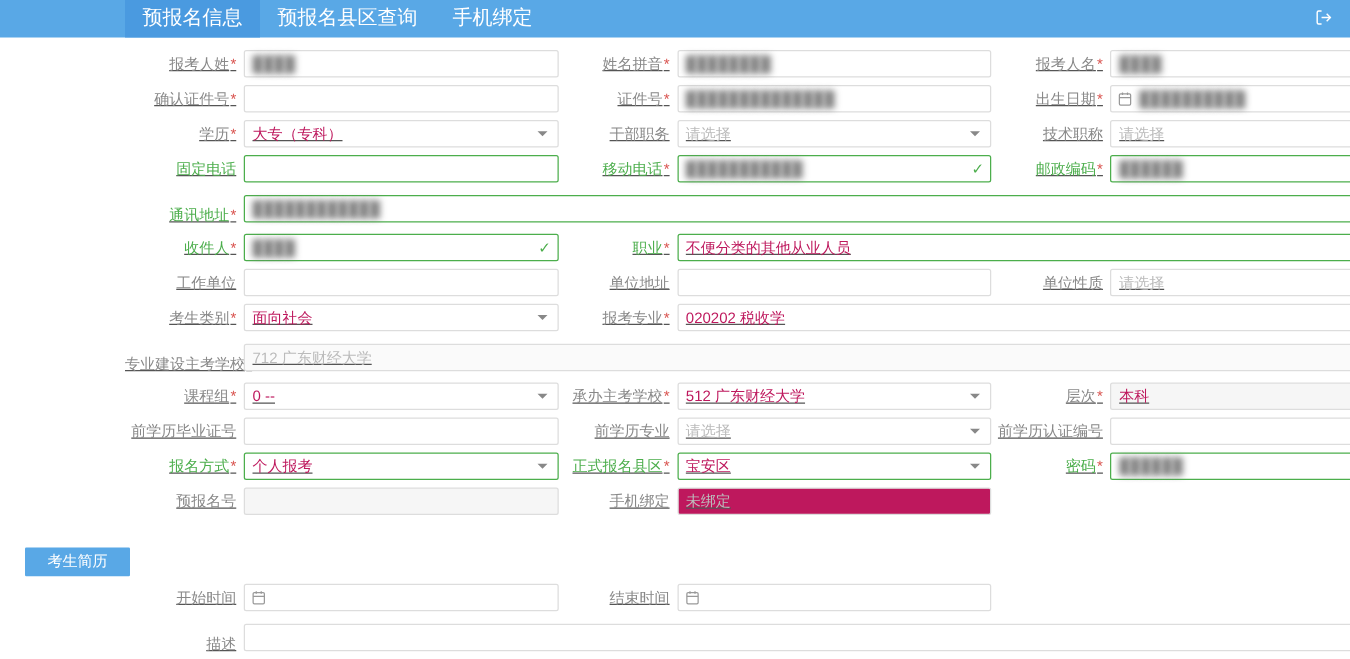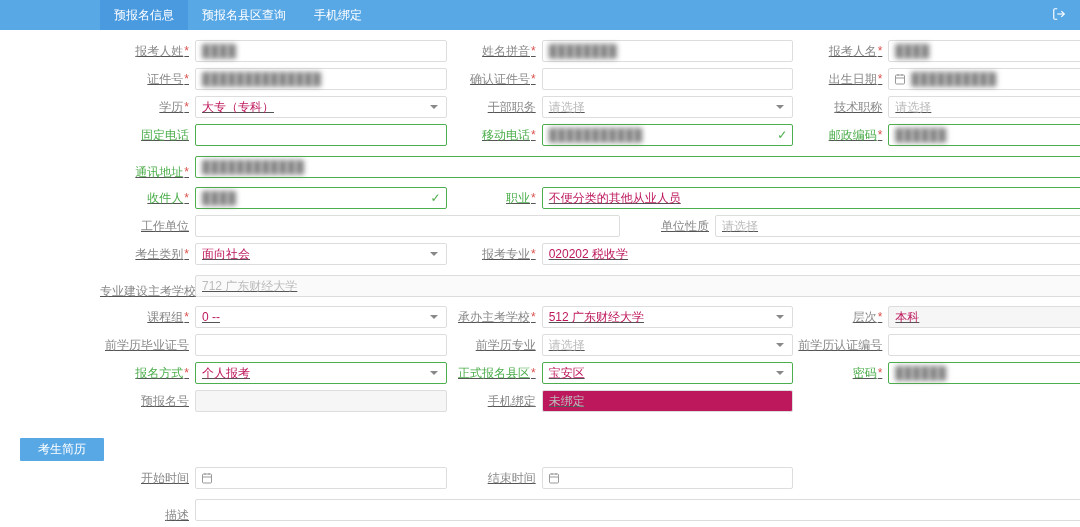--- a/index.html
+++ b/index.html
@@ -1,19 +1,19 @@
 <!DOCTYPE html>
 <html><head>
 <meta charset="utf-8">
 <style>
   * { box-sizing: border-box; }
   html,body { margin:0; padding:0; font-family:"Microsoft YaHei","Helvetica Neue",Arial,sans-serif; font-size:12px; color:#555; background:#fff; }
   .page { width:1080px; height:527px; overflow:hidden; position:relative; }
   .topbar { height:30px; background:#59a8e6; display:flex; align-items:center; padding:0 0 0 100px; }
-  .topbar .nav-item { color:#fff; padding:0 14px; height:30px; line-height:30px; font-size:12px; cursor:pointer; }
+  .topbar .nav-item { color:#fff; padding:0 14px; height:30px; line-height:30px; font-size:16px; cursor:pointer; }
   .topbar .nav-item.active { background:#4a9ae0; }
   .topbar .right { margin-left:auto; padding-right:14px; color:#fff; cursor:pointer; }
   .content { padding:10px 20px 0 20px; height:497px; overflow:hidden; }
   .form-row { display:flex; width:100%; margin-bottom:6px; }
   .cell { display:flex; align-items:center;text-decoration:underline; }
   .cell-1 { flex:1 1 0; }
   .label { width:95px; text-align:right; padding-right:6px; color:#888; font-size:12px; white-space:nowrap; }
   .label.req::after { content:"*"; color:#d9534f; margin-left:1px; }
   .label.green { color:#4cae4c; }
   .control { flex:1; position:relative; }
@@ -70,29 +70,29 @@
       <div class="label req">报考人名</div>
       <div class="control">
             <div class="input blur">████</div>
           </div>
     </div>
   </div>
 
   
   <div class="form-row indent">
     <div class="cell cell-1">
+      <div class="label req">确认证件号</div>
+      <div class="control">
+            <div class="input"></div>
+          </div>
+    </div>
+    <div class="cell cell-1">
       <div class="label req">证件号</div>
       <div class="control">
             <div class="input blur">██████████████</div>
-          </div>
-    </div>
-    <div class="cell cell-1">
-      <div class="label req">确认证件号</div>
-      <div class="control">
-            <div class="input"></div>
           </div>
     </div>
     <div class="cell cell-1">
       <div class="label req">出生日期</div>
       <div class="control">
         <span class="cal-icon">
               <svg viewBox="0 0 24 24" width="12" height="12" fill="none" stroke="#999" stroke-width="2">
                 <rect x="3" y="4" width="18" height="18" rx="2"></rect>
                 <line x1="16" y1="2" x2="16" y2="6"></line>
                 <line x1="8" y1="2" x2="8" y2="6"></line>
@@ -178,20 +178,26 @@
 
   
   <div class="form-row indent">
     <div class="cell cell-1">
       <div class="label">工作单位</div>
       <div class="control">
             <div class="input"></div>
           </div>
     </div>
     <div class="cell cell-1">
+      <div class="label">单位地址</div>
+      <div class="control">
+            <div class="input"></div>
+          </div>
+    </div>
+    <div class="cell cell-1">
       <div class="label">单位性质</div>
       <div class="control">
             <div class="select ph">请选择</div>
           </div>
     </div>
   </div>
 
   
   <div class="form-row indent">
     <div class="cell cell-1">

